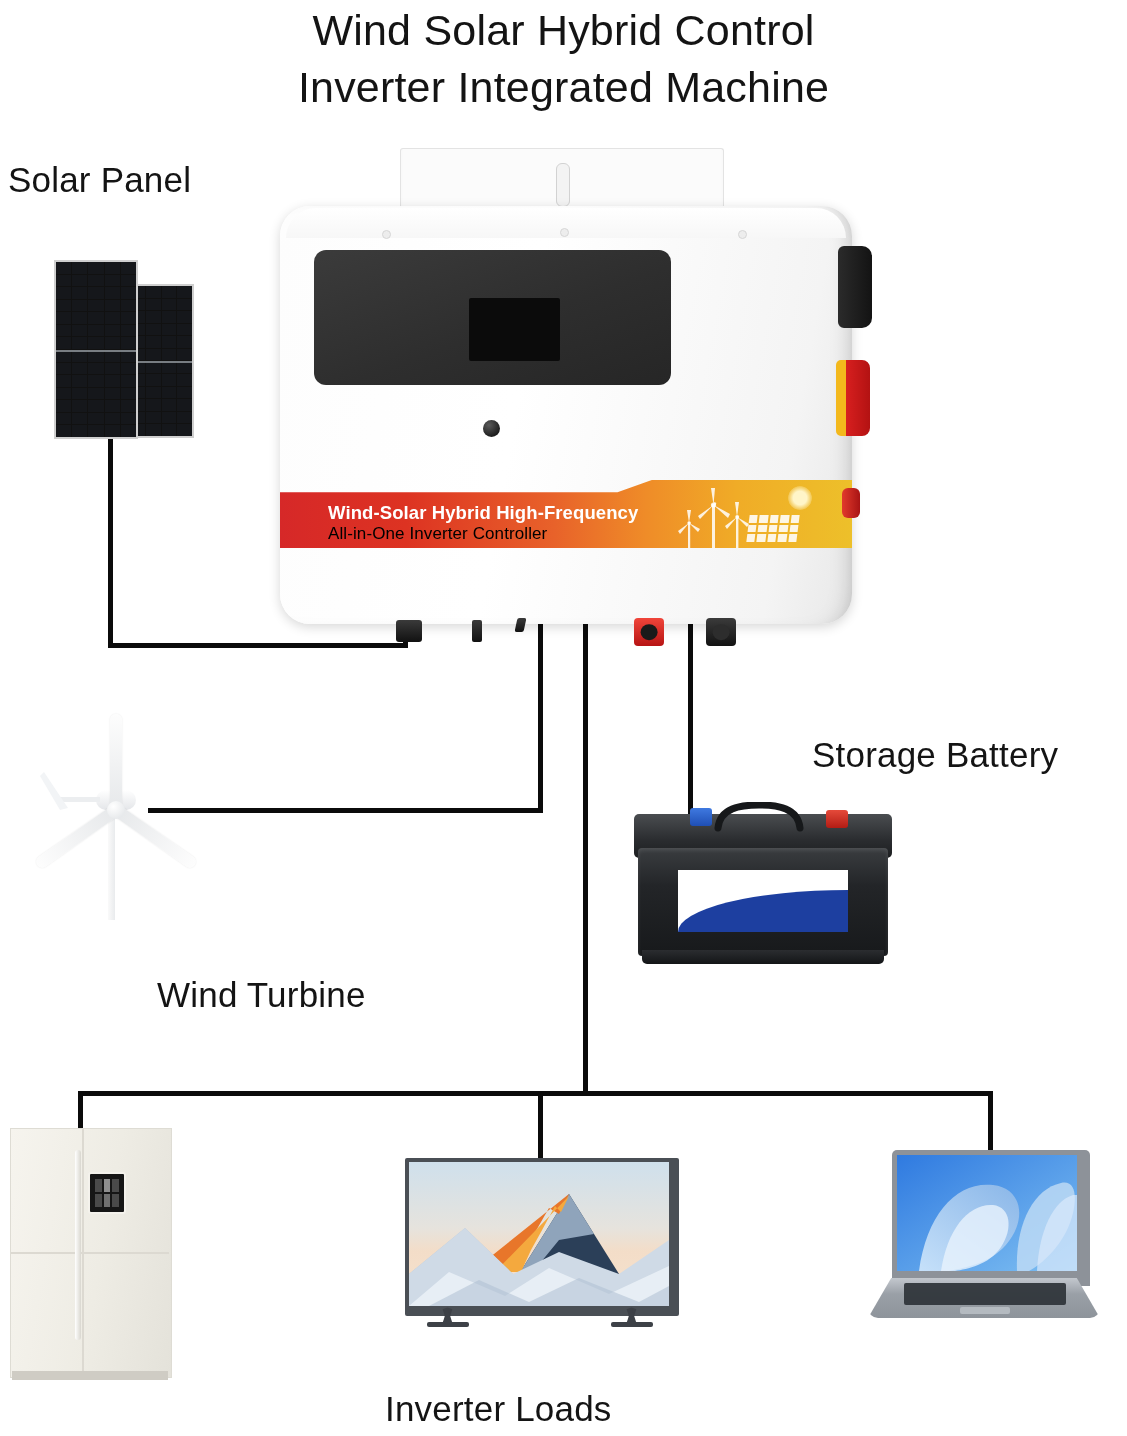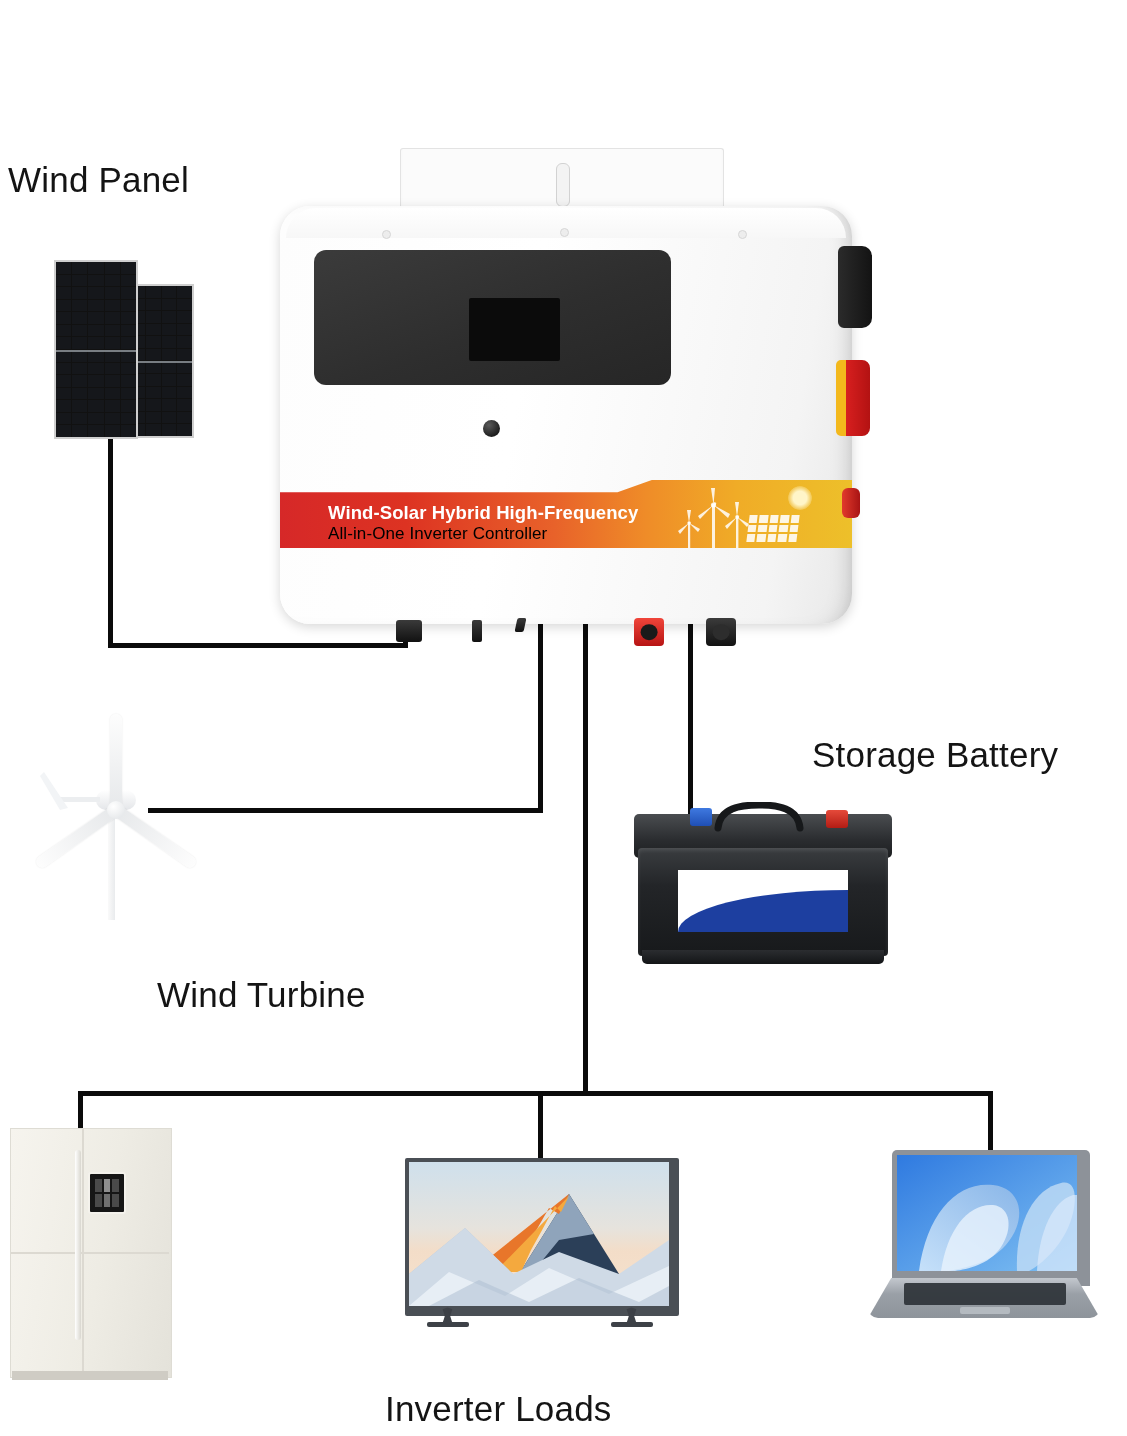--- a/index.html
+++ b/index.html
@@ -79,20 +79,22 @@
   #fridge{left:10px;top:1128px;width:160px;height:262px;}
   
   #tv{left:405px;top:1158px;width:270px;height:185px;}
   
   #laptop{left:868px;top:1150px;width:232px;height:205px;}
 </style>
 </head>
 <body>
 
 <div class="abs" id="title-block">
+  <div>Wind Solar Hybrid Control</div>
+  <div>Inverter Integrated Machine</div>
 </div>
 
 <div class="wire wv abs" style="left:108px;top:432px;height:216px;"></div>
 <div class="wire wh abs" style="left:108px;top:643px;width:300px;"></div>
 <div class="wire wv abs" style="left:403px;top:613px;height:35px;"></div>
 
 <div class="wire wh abs" style="left:148px;top:808px;width:395px;"></div>
 <div class="wire wv abs" style="left:538px;top:613px;height:198px;"></div>
 
 <div class="wire wv abs" style="left:583px;top:613px;height:483px;"></div>
@@ -415,16 +417,16 @@
     </svg>
   </div>
   <div class="abs" style="left:0;top:128px;width:232px;height:40px;
               background:linear-gradient(180deg,#c3c8ce,#9aa0a7 40%,#8e949b);
               border-radius:4px 4px 10px 10px;
               clip-path:polygon(10% 0,90% 0,100% 100%,0 100%);"></div>
   <div class="abs" style="left:36px;top:133px;width:162px;height:22px;background:#2e3338;border-radius:2px;opacity:.92;"></div>
   <div class="abs" style="left:92px;top:157px;width:50px;height:7px;background:#b4bac0;border-radius:2px;"></div>
 </div>
 
-<div class="abs label" style="left:8px;top:160px;">Wind Panel</div>
+<div class="abs label" style="left:8px;top:160px;">Solar Panel</div>
 <div class="abs label" style="left:812px;top:735px;">Storage Battery</div>
 <div class="abs label" style="left:157px;top:975px;">Wind Turbine</div>
 <div class="abs label" style="left:385px;top:1389px;">Inverter Loads</div>
 
 </body></html>

